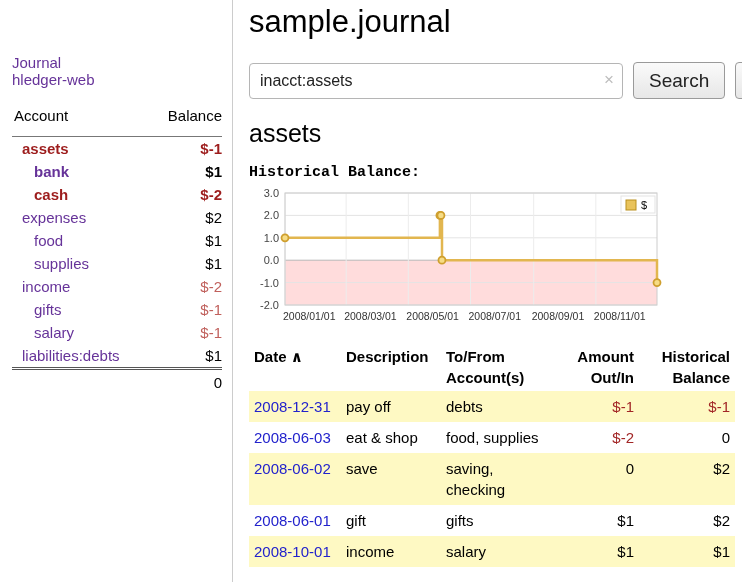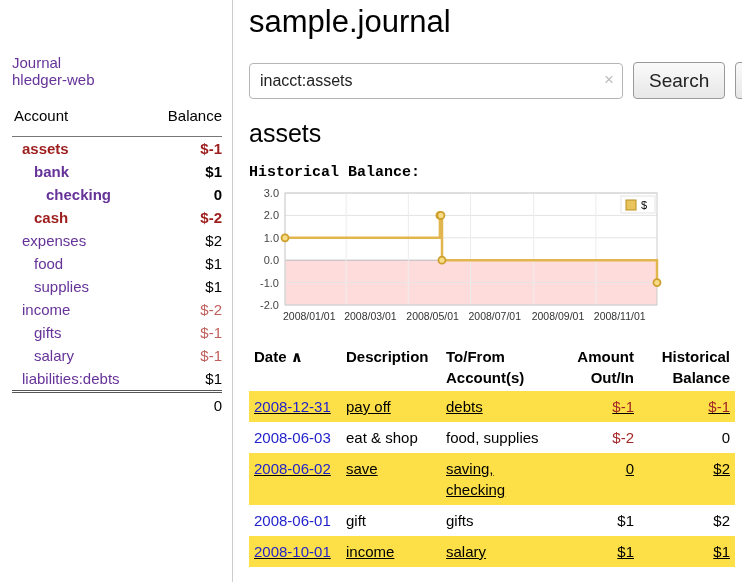--- a/index.html
+++ b/index.html
@@ -48,21 +48,21 @@
   .btn.help { padding: 0 11px; }
   h2 { font-size: 25px; font-weight: normal; margin: 20px 0 0; }
   .chart-label { font-weight: bold; font-size: 15px; margin: 16px 0 6px; font-family: Liberation Mono, monospace; }
   svg { font-family: inherit; display: block; }
 
   
   table.register { border-collapse: collapse; margin-top: 18px; font-size: 15px; table-layout: fixed; width: 486px; }
   table.register th { font-weight: bold; text-align: left; vertical-align: top; padding: 3px 5px; line-height: 1.4; }
   table.register th.r, table.register td.r { text-align: right; }
   table.register td { padding: 5px 5px; vertical-align: top; line-height: 1.4; }
-  tr.shaded { background: #fde047; text-decoration: underline; }
+  tr.shaded { background: #fef9c3; }
   .date-link { color: #2222cc; white-space: nowrap; }
   .neg { color: #a22626; }
   .sort-icon { font-weight: bold; }
 </style>
 </head>
 <body>
 
 <div class="sidebar">
   <a class="purple journal-link">Journal</a>
   <a class="purple app-title">hledger-web</a>
@@ -75,24 +75,20 @@
       </tr>
     </thead>
     <tbody>
       <tr>
         <td class="ind0"><a class="bold neg-strong">assets</a></td>
         <td class="bal bold neg-strong">$-1</td>
       </tr>
       <tr>
         <td class="ind1"><a class="bold purple">bank</a></td>
         <td class="bal bold">$1</td>
-      </tr>
-      <tr>
-        <td class="ind2"><a class="bold purple">checking</a></td>
-        <td class="bal bold">0</td>
       </tr>
       <tr>
         <td class="ind1"><a class="bold neg-strong">cash</a></td>
         <td class="bal bold neg-strong">$-2</td>
       </tr>
       <tr>
         <td class="ind0"><a class="purple">expenses</a></td>
         <td class="bal">$2</td>
       </tr>
       <tr>

